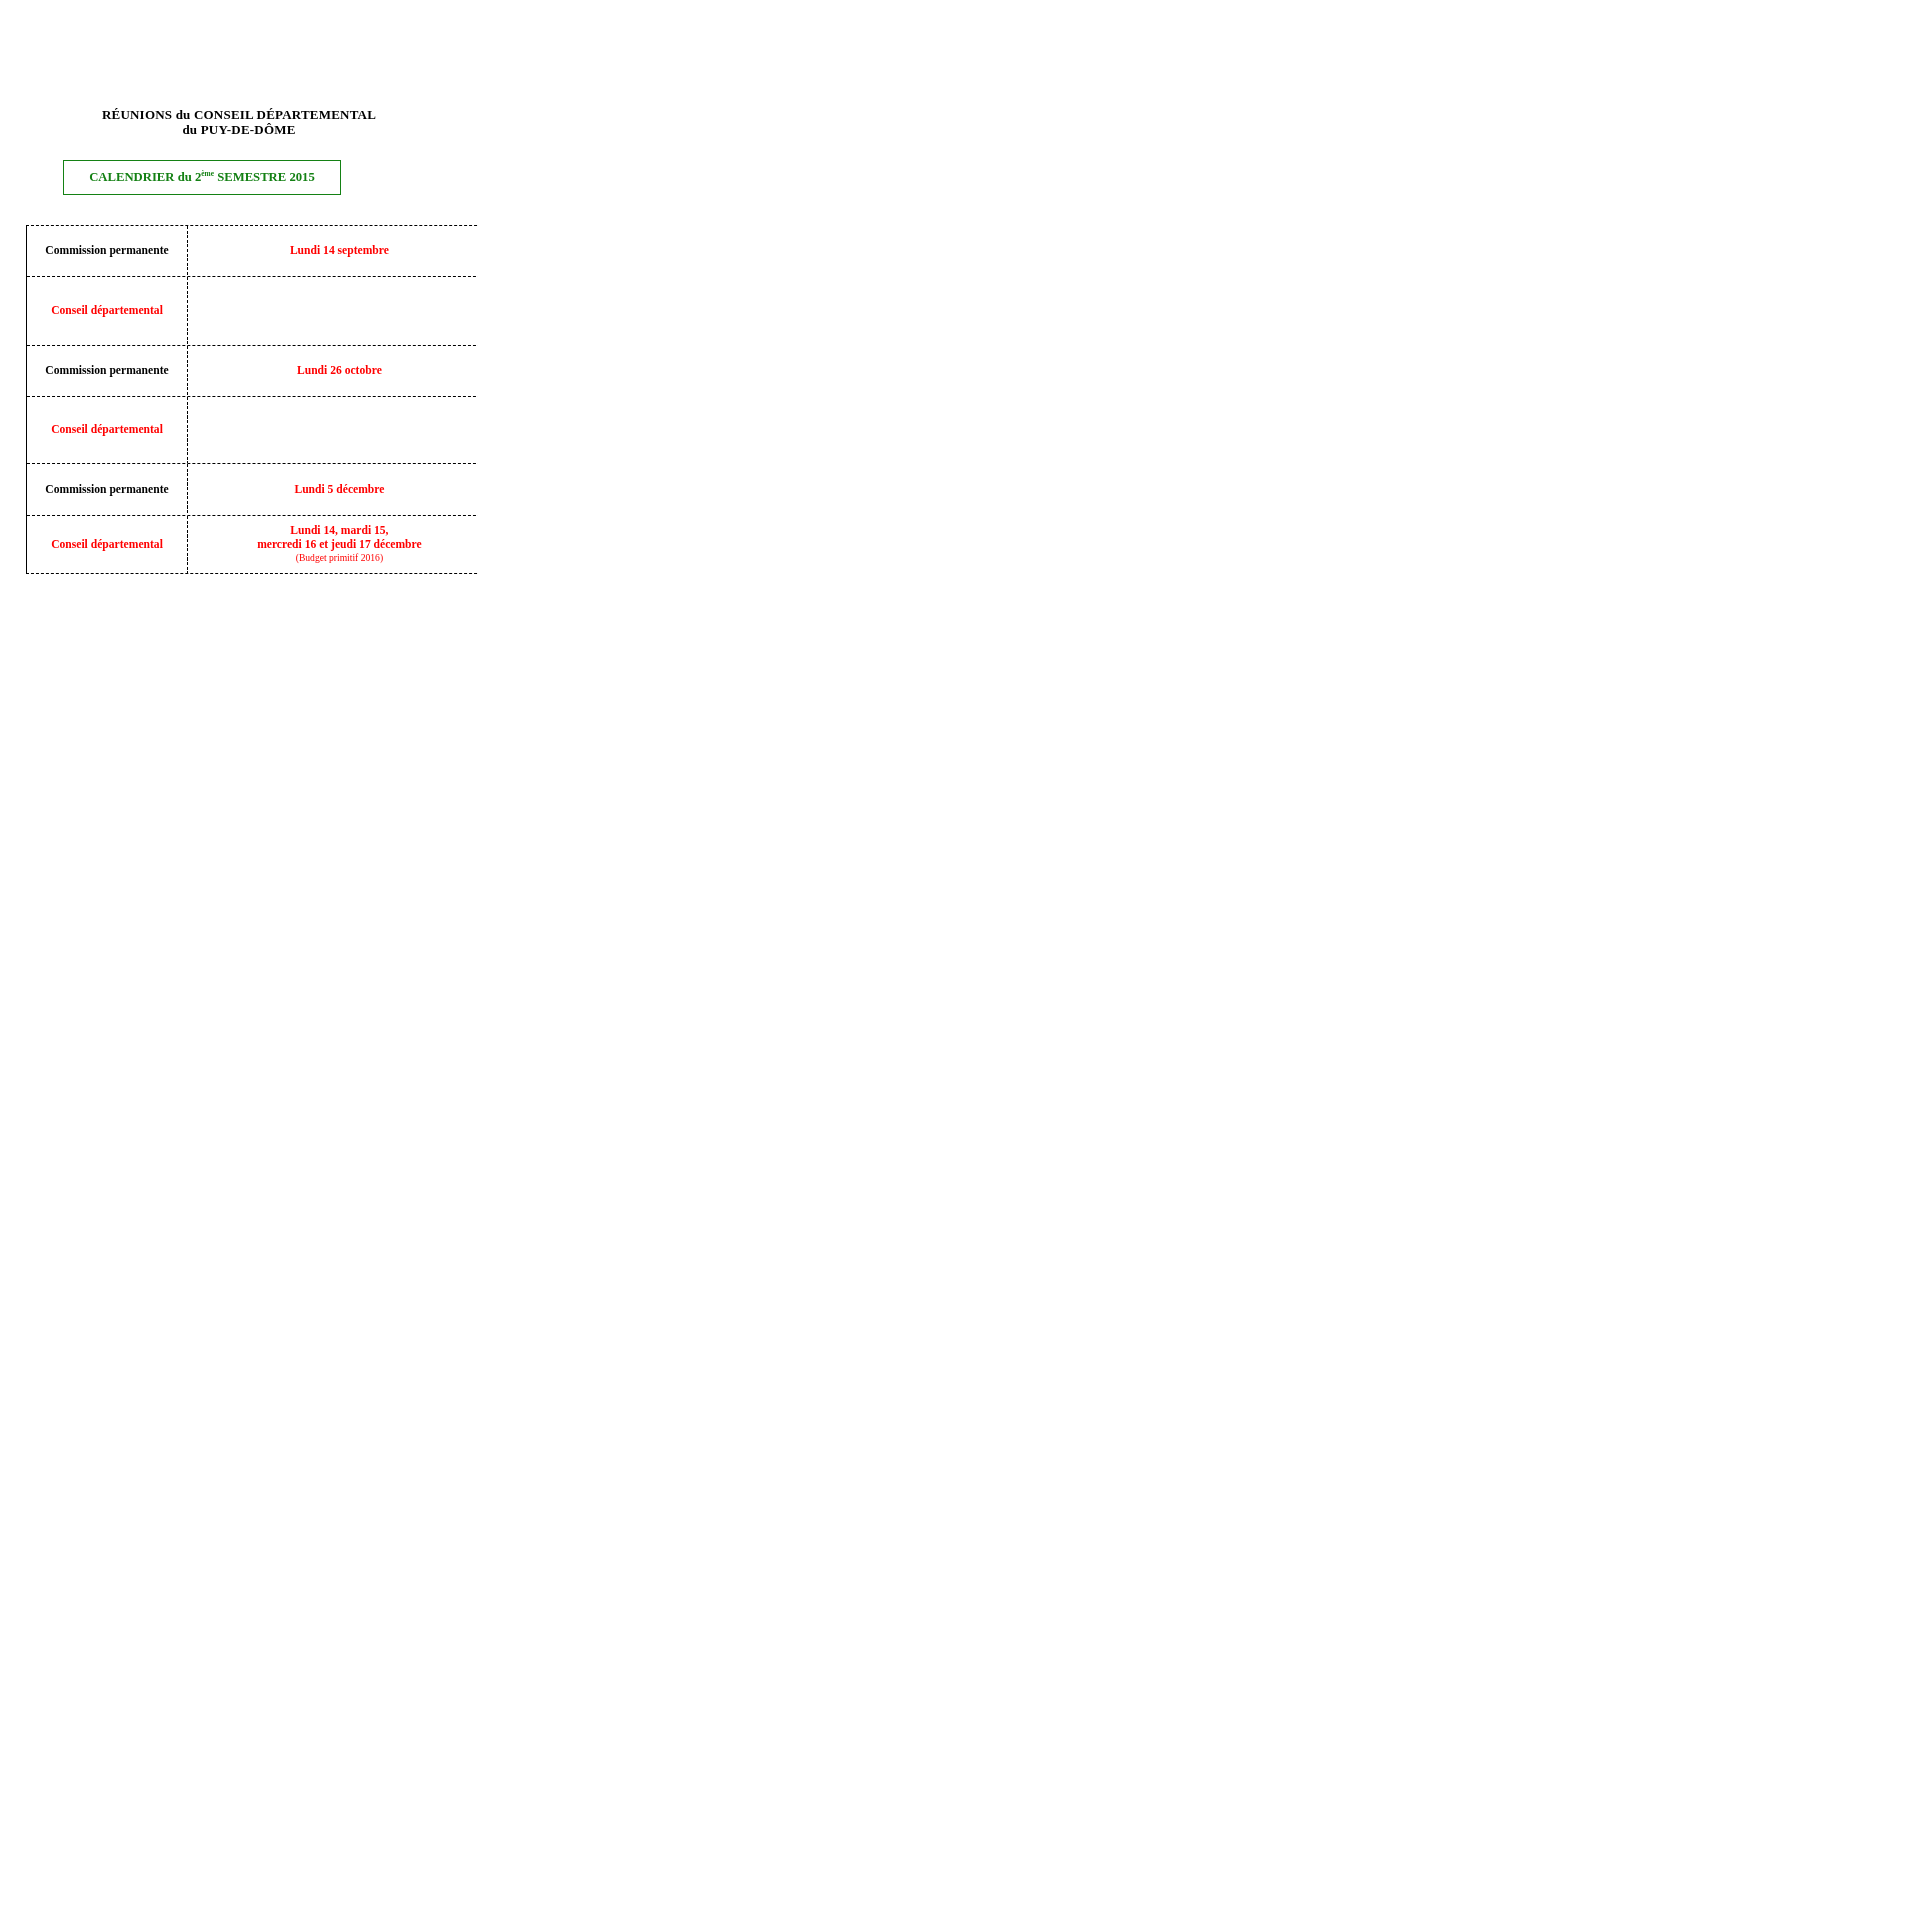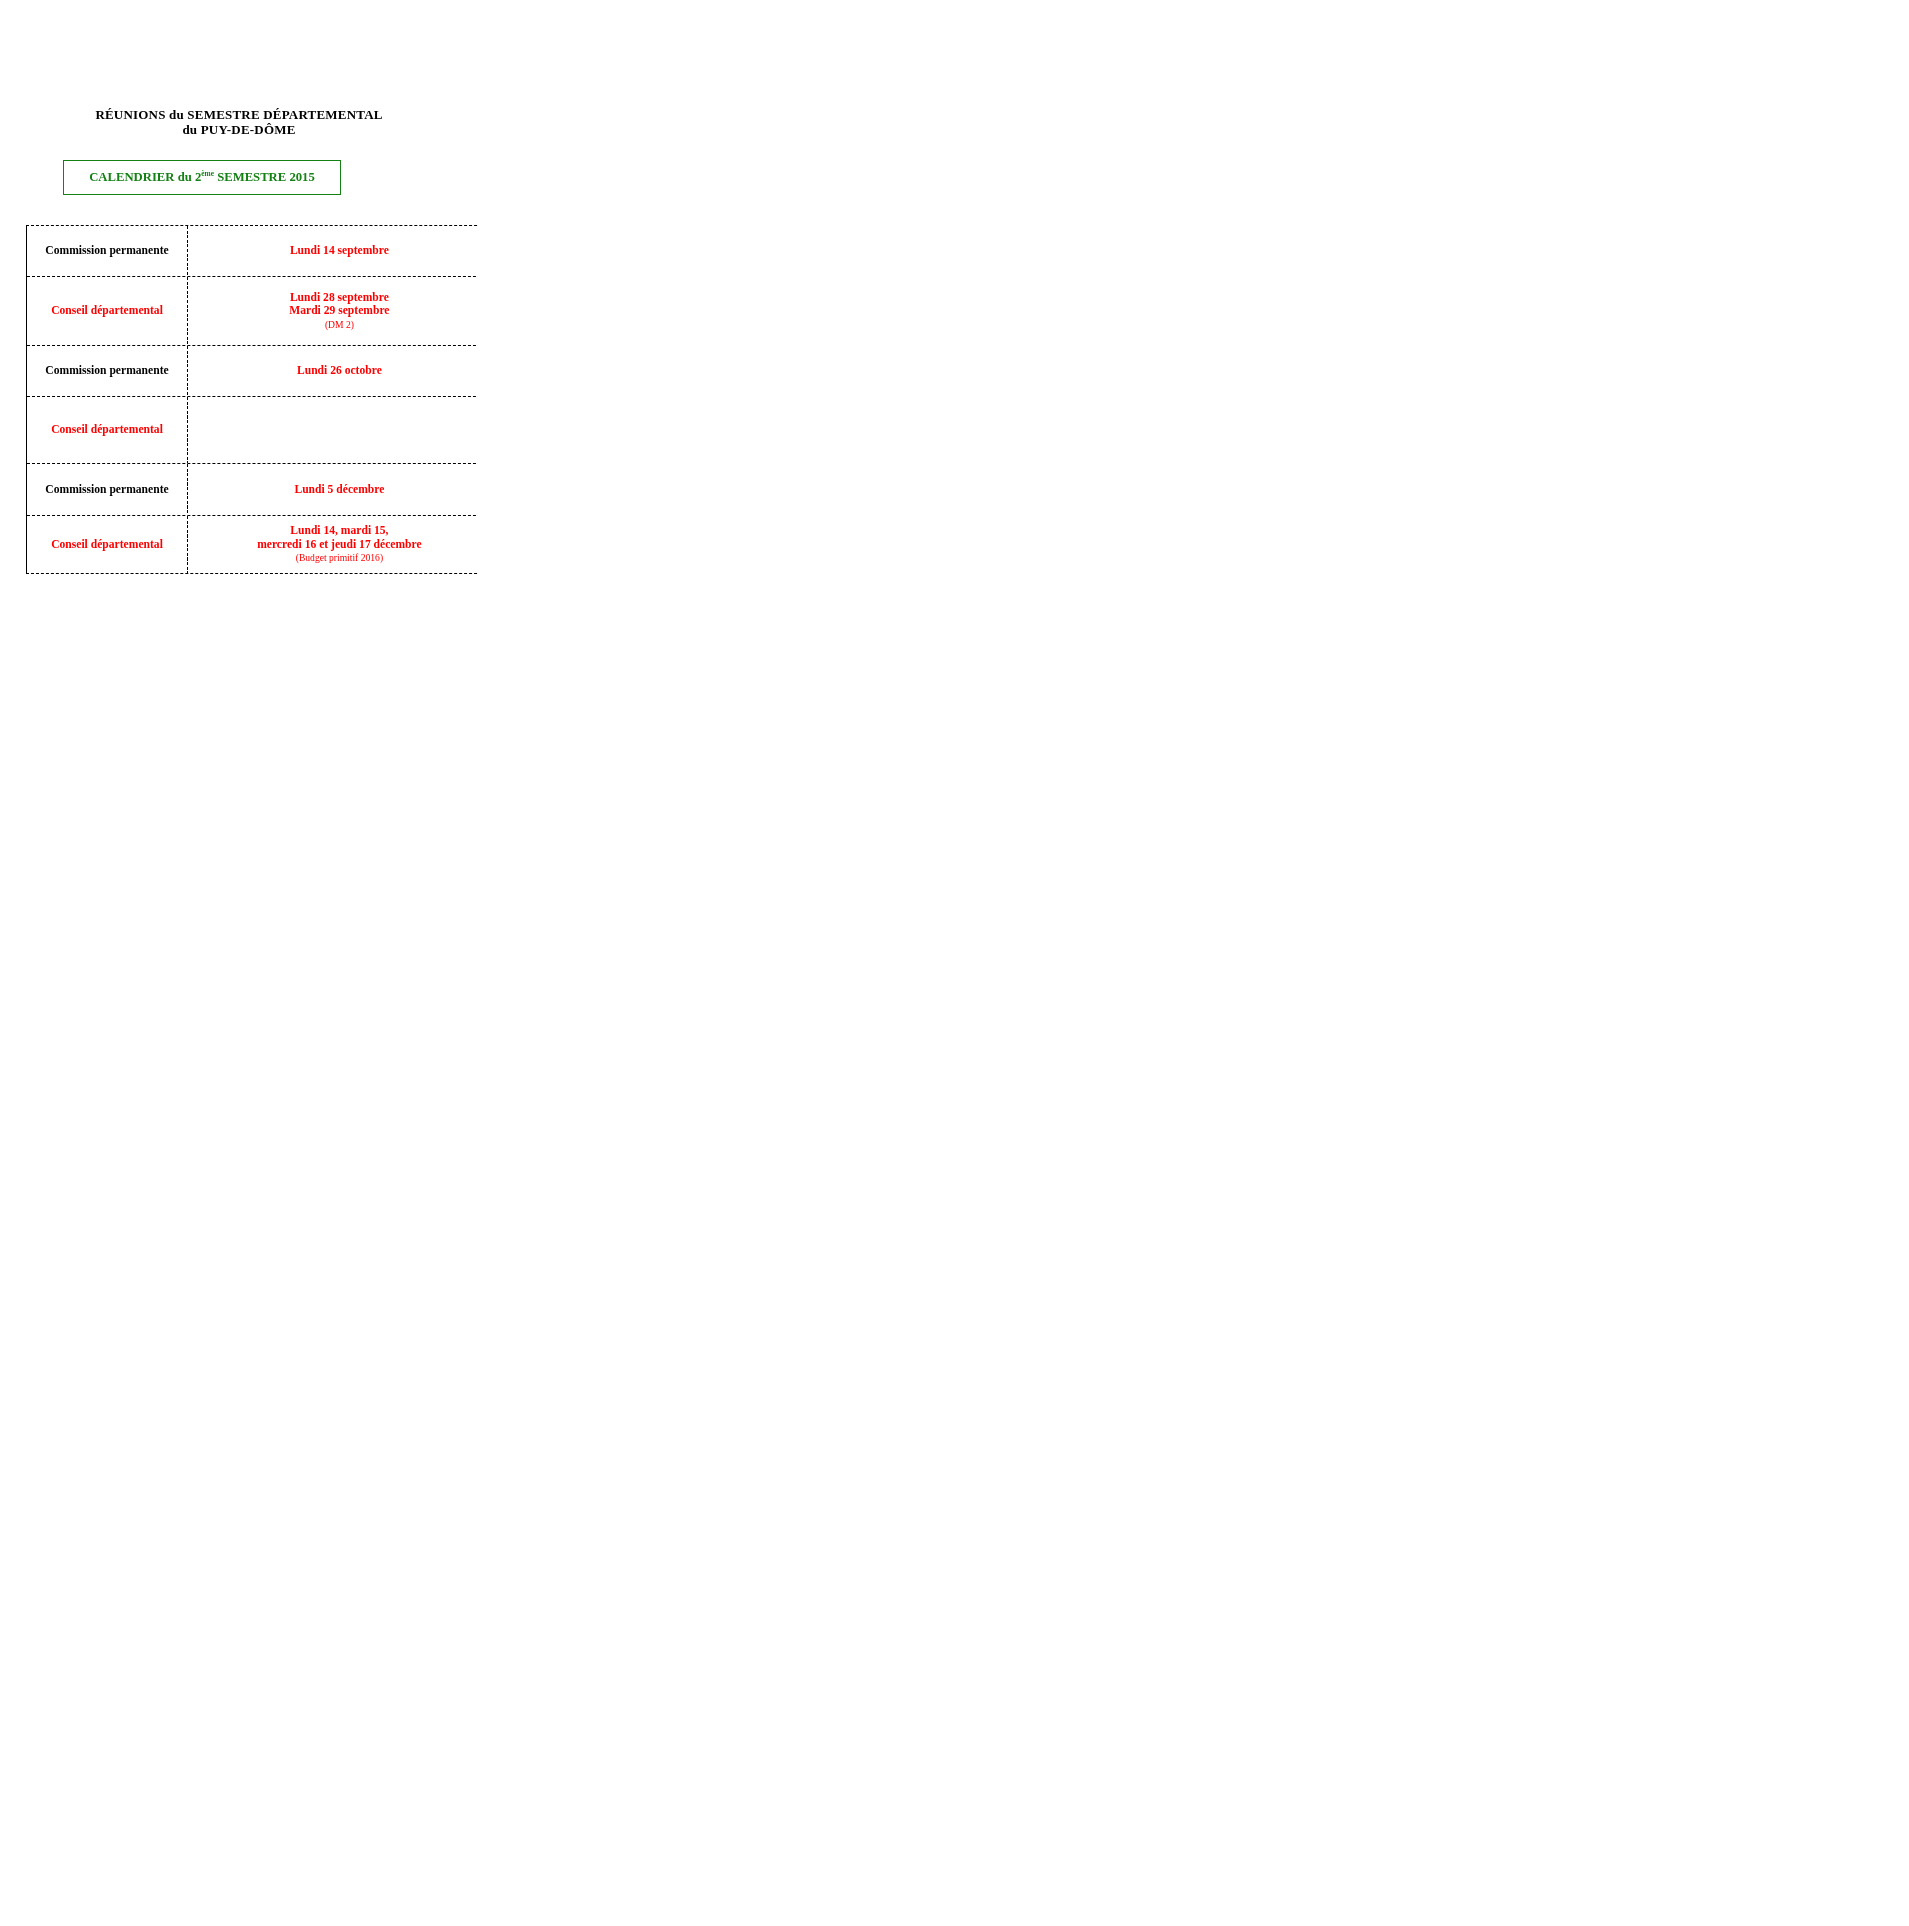--- a/index.html
+++ b/index.html
@@ -125,21 +125,21 @@
     font-size:9.6px;
     line-height:13.5px;
   }
 </style>
 </head>
 <body>
 
 <div class="page">
 
   <header class="doc-title">
-    <div>RÉUNIONS du SEMESTRE DÉPARTEMENTAL</div>
+    <div>RÉUNIONS du CONSEIL DÉPARTEMENTAL</div>
     <div>du PUY-DE-DÔME</div>
   </header>
 
   <section class="banner">
     <span class="banner-text"><span>CALENDRIER du 2</span><sup>ème</sup><span> SEMESTRE 2015</span></span>
   </section>
 
   <section class="cal-table">
 
     <div class="row r1">
@@ -150,25 +150,20 @@
       <div class="cell right">
         <span class="date-line">Lundi 14 septembre</span>
       </div>
     </div>
 
     <div class="row r2">
       <div class="cell left">
         <span class="label red">Conseil départemental</span>
       </div>
       <div class="vdiv"></div>
-      <div class="cell right">
-        <span class="date-line">Lundi 28 septembre</span>
-        <span class="date-line">Mardi 29 septembre</span>
-        <span class="note-line">(DM 2)</span>
-      </div>
     </div>
 
     <div class="row r3">
       <div class="cell left">
         <span class="label black">Commission permanente</span>
       </div>
       <div class="vdiv"></div>
       <div class="cell right">
         <span class="date-line">Lundi 26 octobre</span>
       </div>

